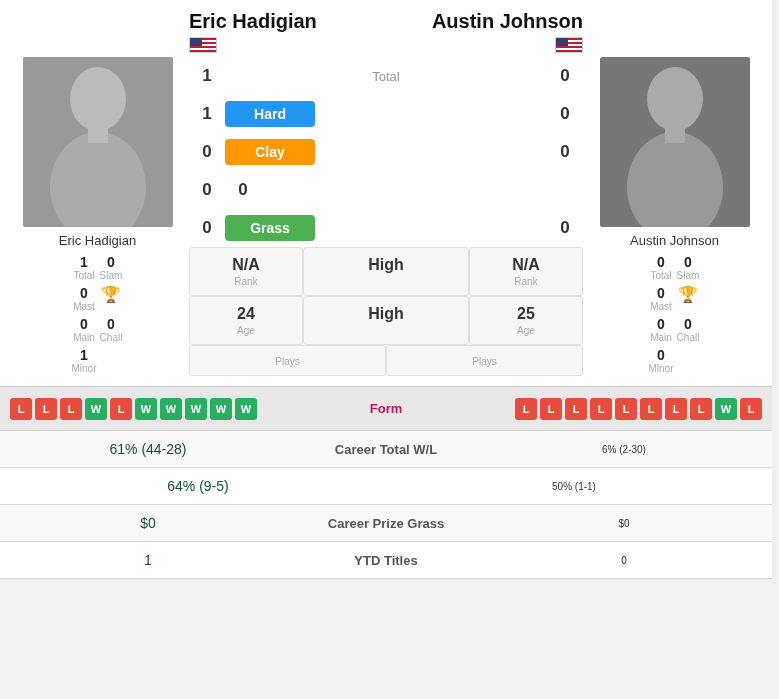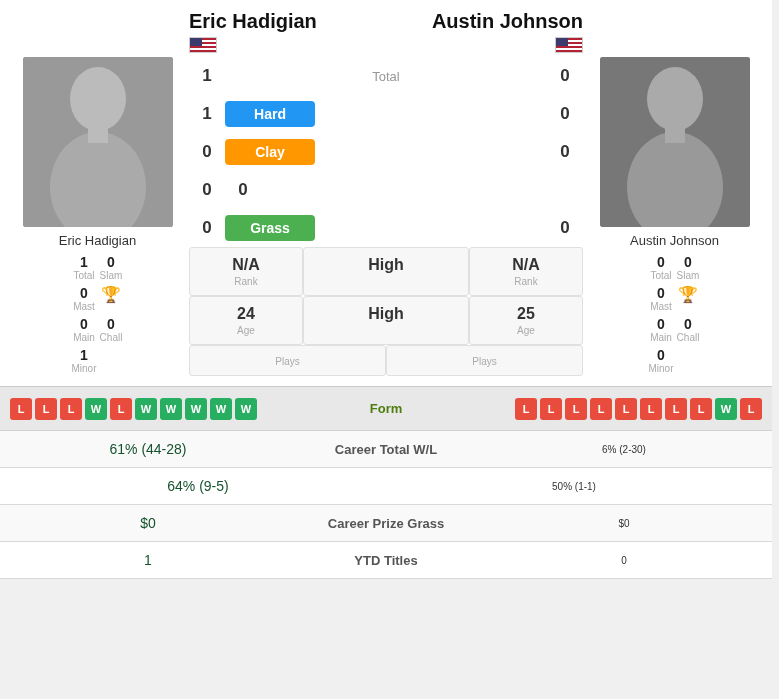--- a/index.html
+++ b/index.html
@@ -192,21 +192,21 @@
       display: flex;
       align-items: center;
       justify-content: flex-start;
       gap: 3px;
     }
     .form-label {
       width: 160px;
       text-align: center;
       font-size: 13px;
       font-weight: bold;
-      color: #4d7c0f;
+      color: #be185d;
       flex-shrink: 0;
     }
     .form-right {
       flex: 1;
       display: flex;
       align-items: center;
       justify-content: flex-end;
       gap: 3px;
     }
     .form-pill {

